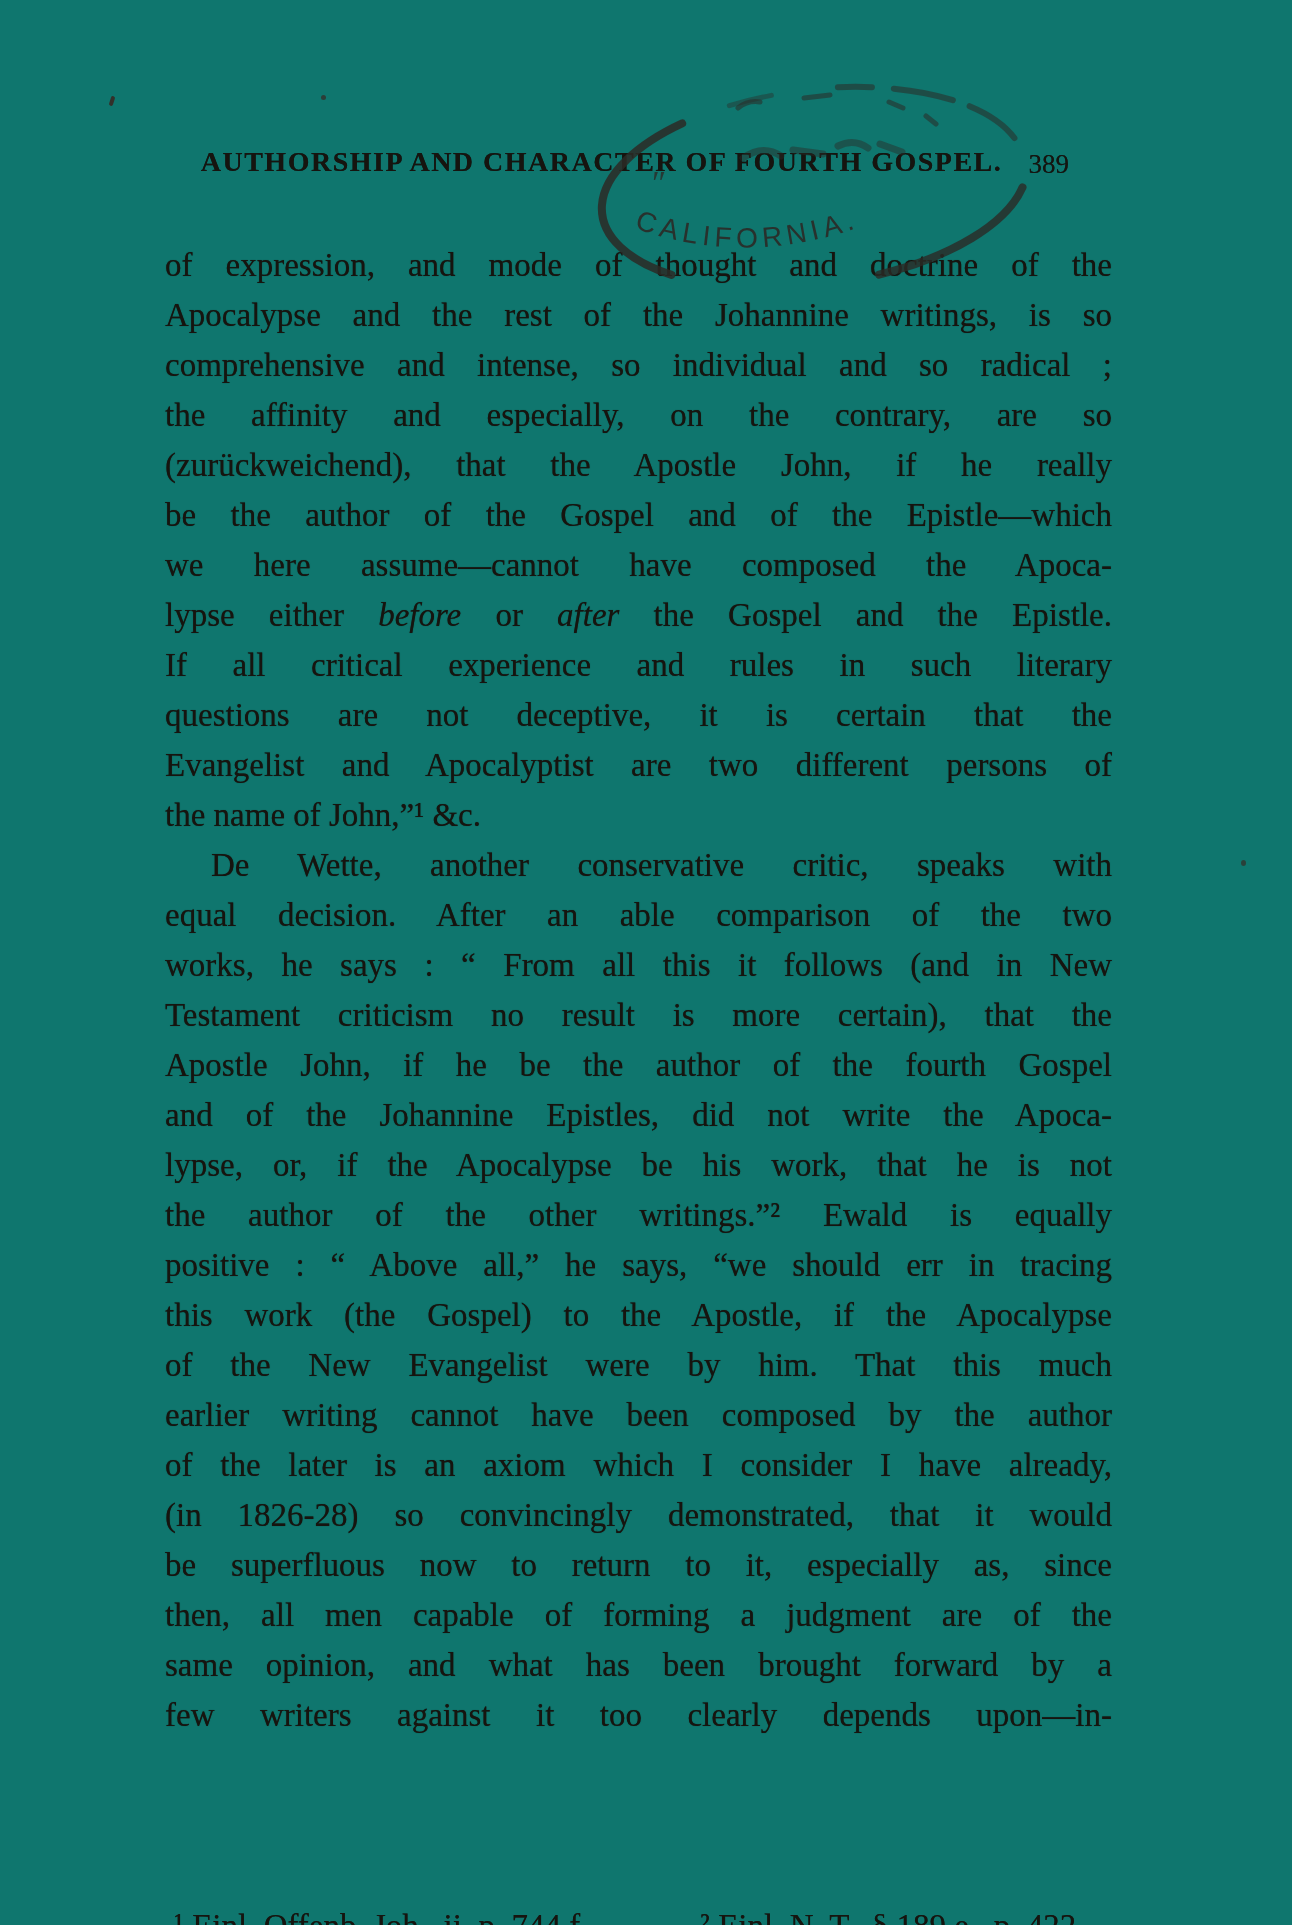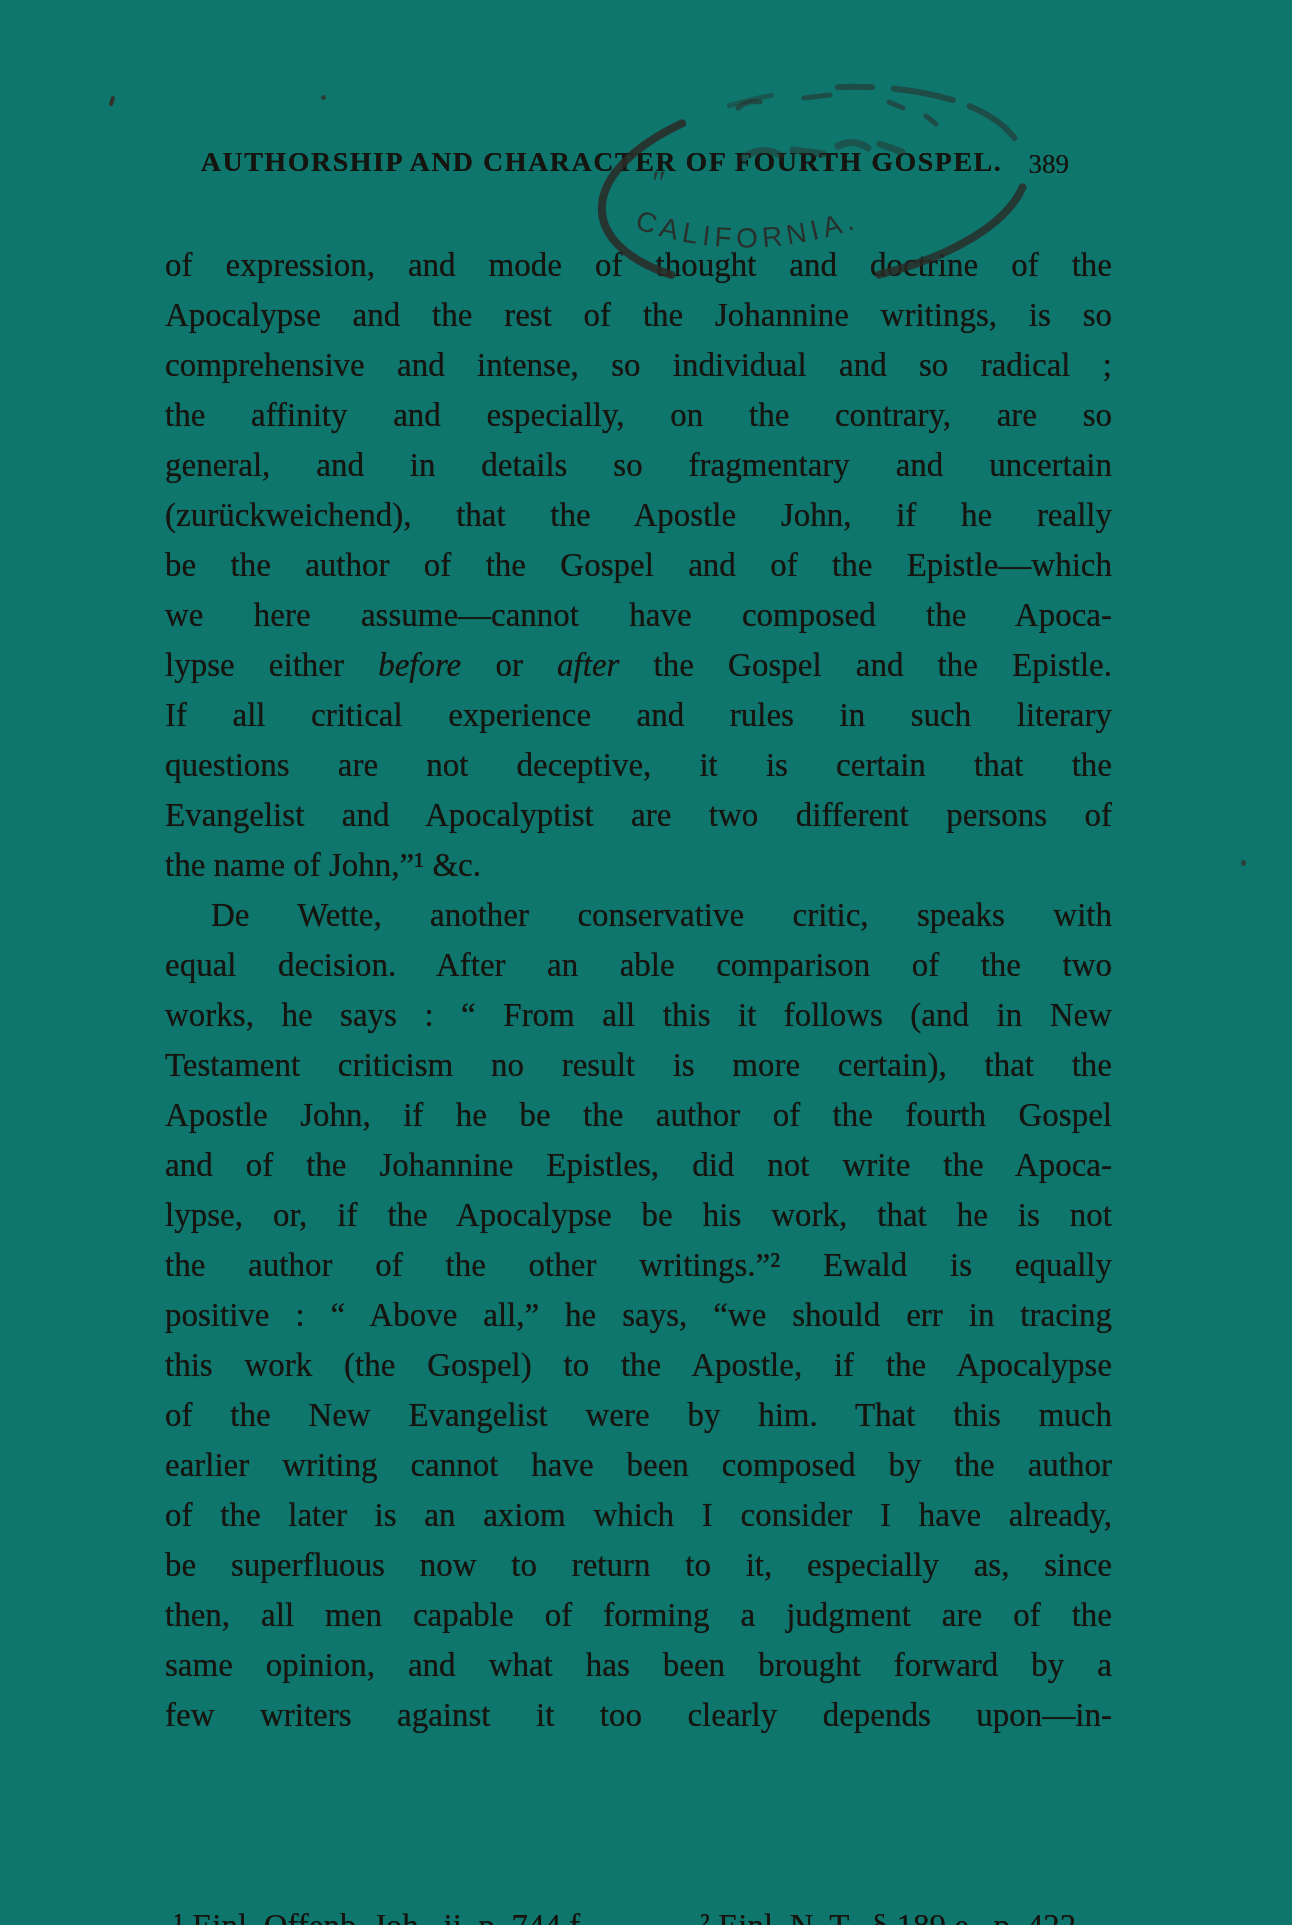--- a/index.html
+++ b/index.html
@@ -93,21 +93,20 @@
       <textPath href="#calArc">CALIFORNIA.</textPath>
     </text>
   </svg>
 
   <div class="content page-body">
       <div>
         <div class="line"><span>of expression, and mode of thought and doctrine of the</span></div>
         <div class="line"><span>Apocalypse and the rest of the Johannine writings, is so</span></div>
         <div class="line"><span>comprehensive and intense, so individual and so radical ;</span></div>
         <div class="line"><span>the affinity and especially, on the contrary, are so</span></div>
-        <div class="line"><span>general, and in details so fragmentary and uncertain</span></div>
         <div class="line"><span>(zurückweichend), that the Apostle John, if he really</span></div>
         <div class="line"><span>be the author of the Gospel and of the Epistle—which</span></div>
         <div class="line"><span>we here assume—cannot have composed the Apoca-</span></div>
         <div class="line"><span>lypse either </span><span class="it">before</span><span> or </span><span class="it">after</span><span> the Gospel and the Epistle.</span></div>
         <div class="line"><span>If all critical experience and rules in such literary</span></div>
         <div class="line"><span>questions are not deceptive, it is certain that the</span></div>
         <div class="line"><span>Evangelist and Apocalyptist are two different persons of</span></div>
         <div class="line last"><span>the name of John,”¹ &amp;c.</span></div>
       </div>
       <div>
@@ -117,20 +116,21 @@
         <div class="line"><span>Testament criticism no result is more certain), that the</span></div>
         <div class="line"><span>Apostle John, if he be the author of the fourth Gospel</span></div>
         <div class="line"><span>and of the Johannine Epistles, did not write the Apoca-</span></div>
         <div class="line"><span>lypse, or, if the Apocalypse be his work, that he is not</span></div>
         <div class="line"><span>the author of the other writings.”²  Ewald is equally</span></div>
         <div class="line"><span>positive : “ Above all,” he says, “we should err in tracing</span></div>
         <div class="line"><span>this work (the Gospel) to the Apostle, if the Apocalypse</span></div>
         <div class="line"><span>of the New Evangelist were by him.  That this much</span></div>
         <div class="line"><span>earlier writing cannot have been composed by the author</span></div>
         <div class="line"><span>of the later is an axiom which I consider I have already,</span></div>
+        <div class="line"><span>(in 1826-28) so convincingly demonstrated, that it would</span></div>
         <div class="line"><span>be superfluous now to return to it, especially as, since</span></div>
         <div class="line"><span>then, all men capable of forming a judgment are of the</span></div>
         <div class="line"><span>same opinion, and what has been brought forward by a</span></div>
         <div class="line"><span>few writers against it too clearly depends upon—in-</span></div>
       </div>
     </div>
 
   <div class="content footnotes">
     <span class="fn-1">¹ Einl. Offenb. Joh., ii. p. 744 f.</span>
     <span class="fn-2">² Einl. N. T., § 189 e., p. 422.</span>

